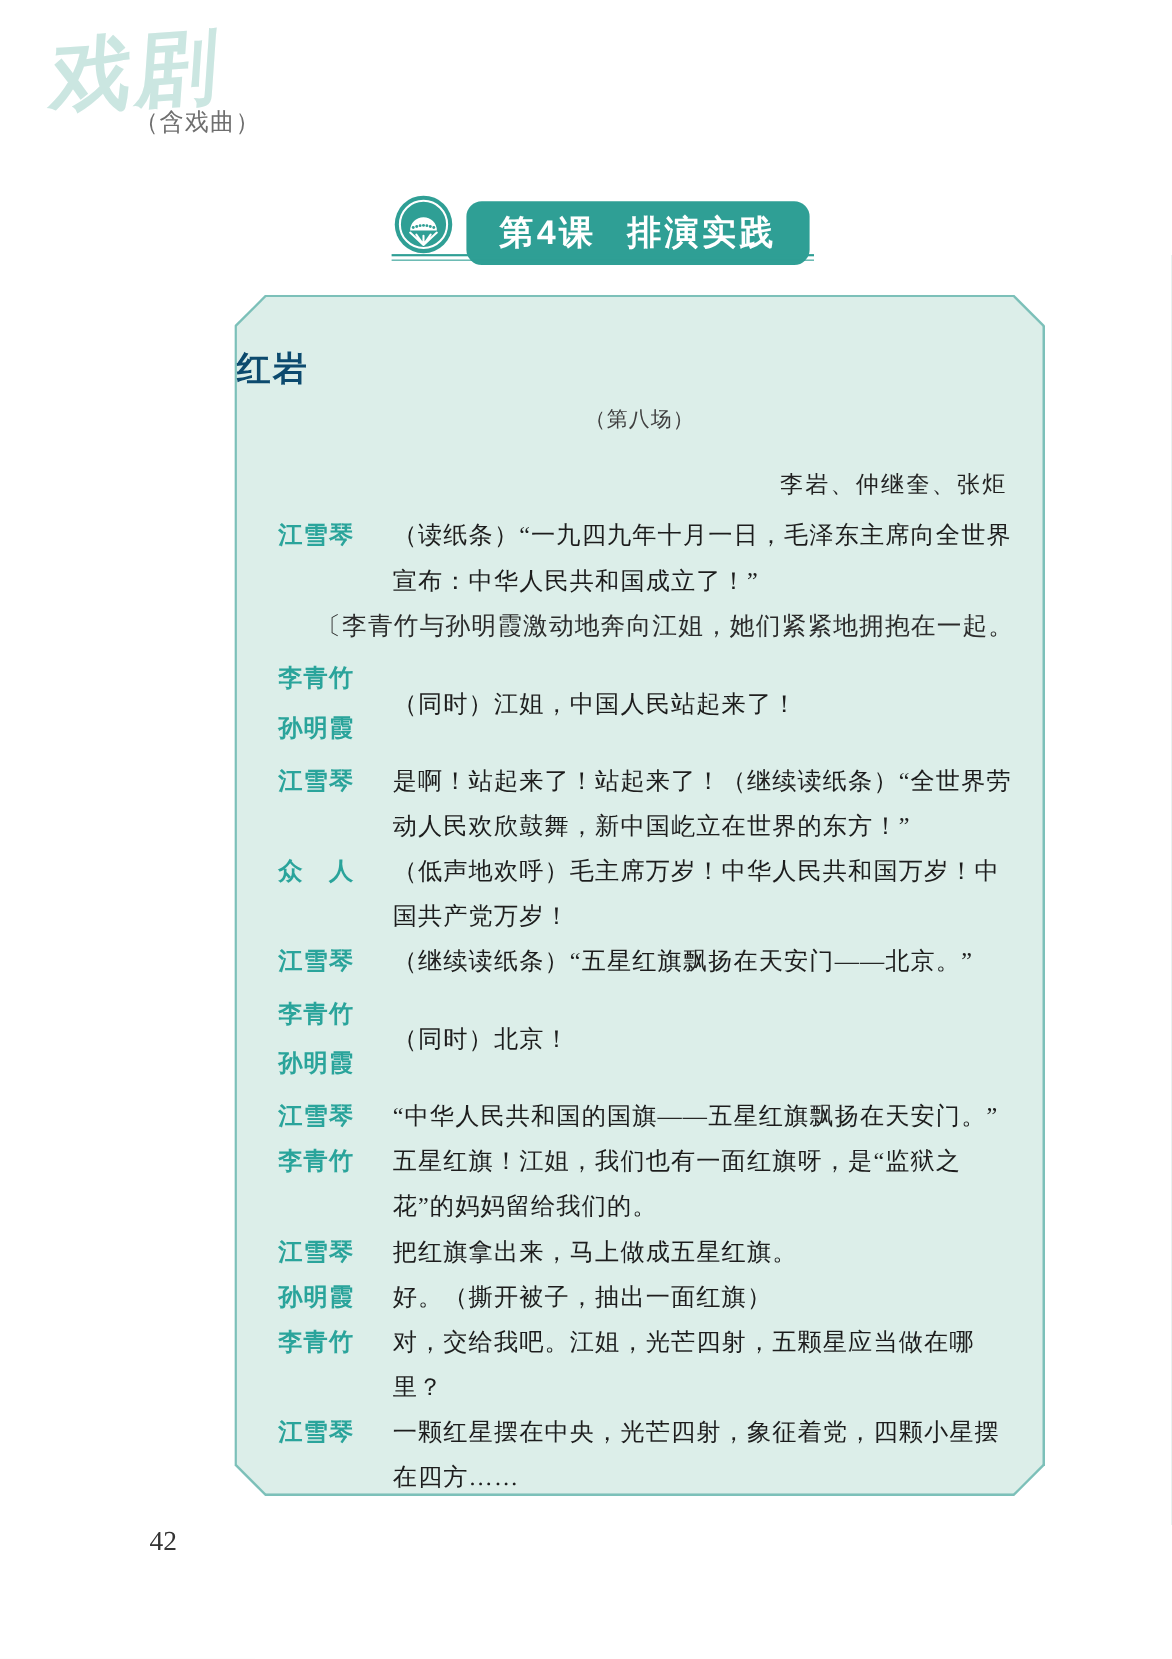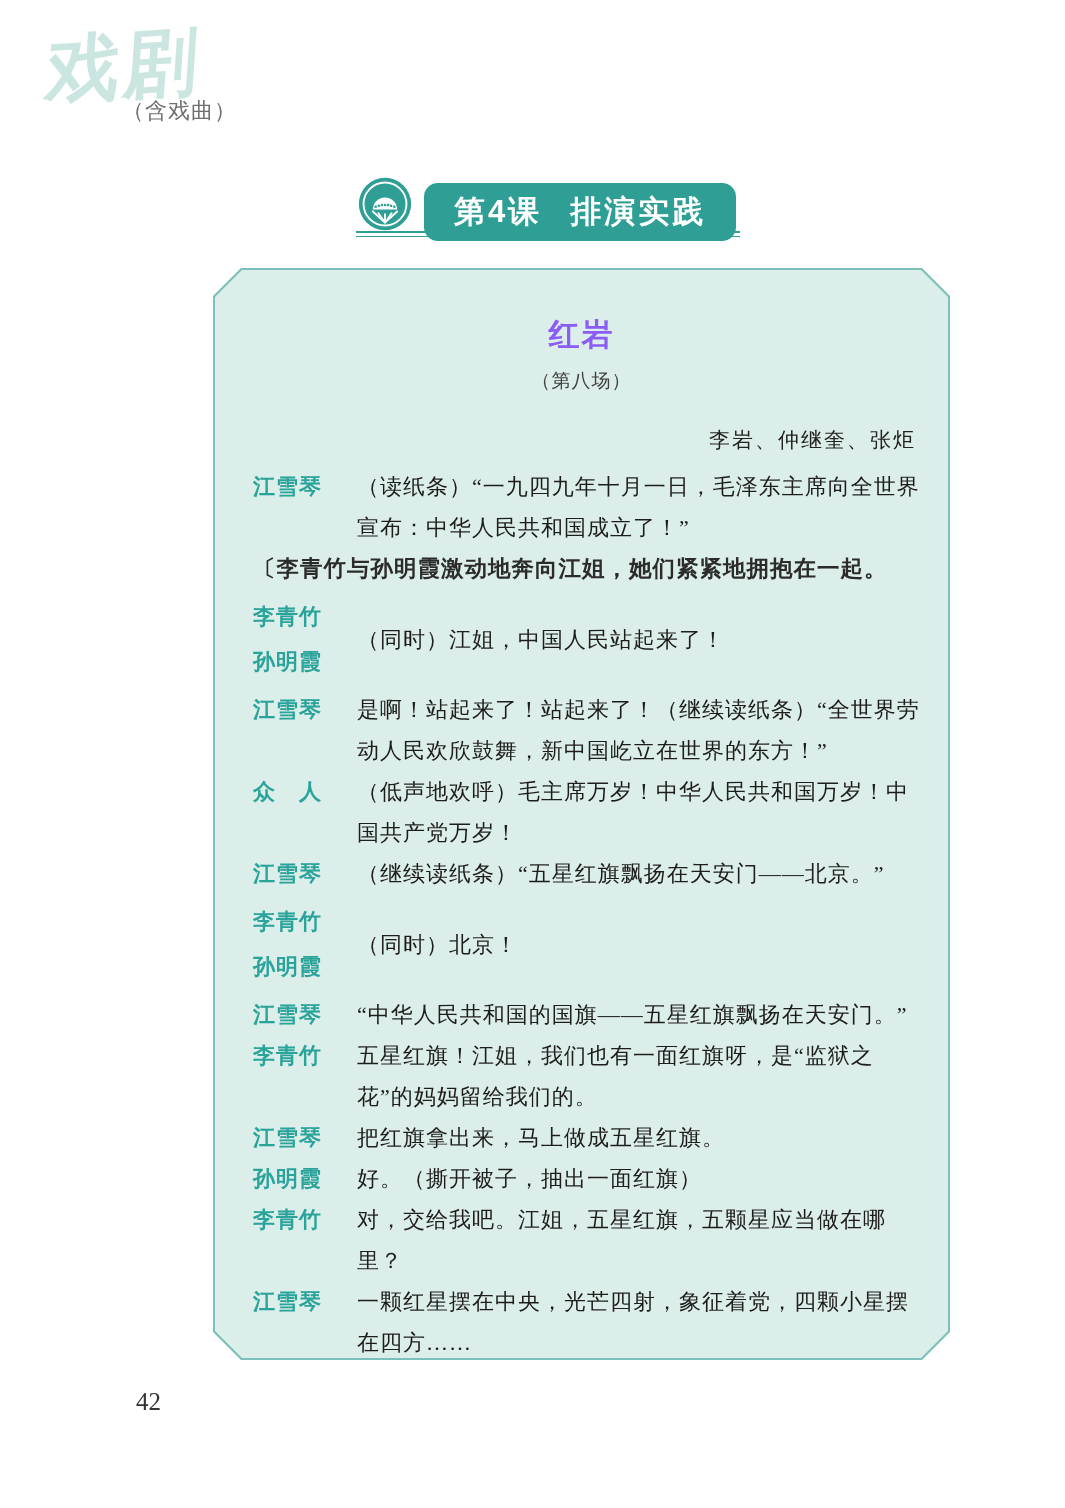--- a/index.html
+++ b/index.html
@@ -34,38 +34,38 @@
     position:absolute;left:213px;top:268px;width:737px;height:1092px;background:#7cc0b9;
     clip-path:polygon(28px 0,calc(100% - 28px) 0,100% 28px,100% calc(100% - 28px),
                       calc(100% - 28px) 100%,28px 100%,0 calc(100% - 28px),0 28px);
   }
   .script-box-inner{
     position:absolute;inset:2px;background:#dceee9;
     clip-path:polygon(27px 0,calc(100% - 27px) 0,100% 27px,100% calc(100% - 27px),
                       calc(100% - 27px) 100%,27px 100%,0 calc(100% - 27px),0 27px);
   }
   .script-title{
-    margin:44px 0 0 0;text-align:center;font-size:31px;font-weight:bold;color:#8b5cf6;letter-spacing:2px;
+    margin:44px 0 0 0;text-align:left;font-size:31px;font-weight:bold;color:#0c4a6e;letter-spacing:2px;
   }
   .scene{ text-align:center;font-size:19px;margin-top:12px;color:#404040;letter-spacing:1px; }
   .authors{ text-align:right;font-size:21px;margin-top:32px;padding-right:32px;color:#222;letter-spacing:2px; }
   
   .lines{
     margin-top:12px;padding:0 26px 0 38px;font-size:22px;line-height:41px;color:#1d1d1d;letter-spacing:1px;
   }
   .row{display:flex;align-items:flex-start;}
   .row.two{align-items:center;margin:5px 0;}
   .speaker-col{
     width:104px;flex:none;color:#2aa49b;font-weight:bold;
     font-family:"Liberation Sans","DejaVu Sans",sans-serif;letter-spacing:1px;
   }
   .row.two .speaker-col .speaker{line-height:45px;}
   .text-col{flex:1;}
   .stage-direction{
-    font-family:"Liberation Sans","DejaVu Sans",sans-serif;font-weight:700;font-size:22.5px;color:#2b2b2b;
+    font-family:"Liberation Sans","DejaVu Sans",sans-serif;font-weight:400;font-size:22.5px;color:#2b2b2b;text-align:right;
   }
   
   .page-number{position:absolute;left:136px;top:1388px;font-size:25px;color:#333;}
 </style>
 </head>
 <body>
 
 <div class="page">
 
   <div class="logo">
@@ -162,21 +162,21 @@
           <div class="row">
             <div class="speaker-col">
               <div class="speaker">孙明霞</div>
             </div>
             <div class="text-col">好。（撕开被子，抽出一面红旗）</div>
           </div>
           <div class="row">
             <div class="speaker-col">
               <div class="speaker">李青竹</div>
             </div>
-            <div class="text-col">对，交给我吧。江姐，五星红旗，五颗星应当做在哪里？</div>
+            <div class="text-col">对，交给我吧。江姐，光芒四射，五颗星应当做在哪里？</div>
           </div>
           <div class="row">
             <div class="speaker-col">
               <div class="speaker">江雪琴</div>
             </div>
             <div class="text-col">一颗红星摆在中央，光芒四射，象征着党，四颗小星摆在四方……</div>
           </div>
         </div>
     </div>
   </div>

